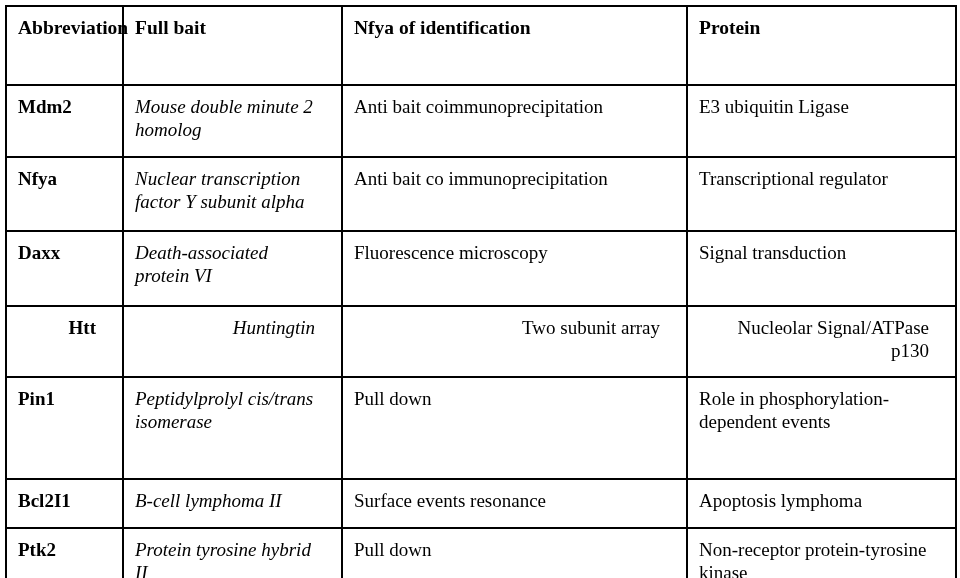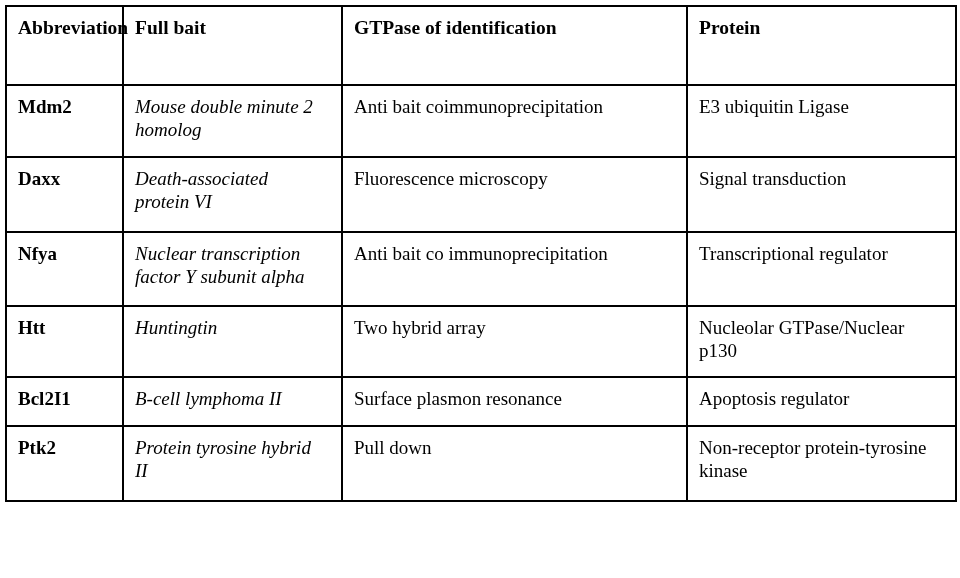--- a/index.html
+++ b/index.html
@@ -66,21 +66,21 @@
   table.protein-table td.basis,
   table.protein-table td.func {
     font-style: normal;
     font-weight: normal;
   }
 
   
   tr[data-row="0"] td { height: 52px; }
   tr[data-row="1"] td { height: 54px; }
   tr[data-row="2"] td { height: 55px; }
-  tr[data-row="3"] td { height: 51px; }
+  tr[data-row="3"] td { height: 51px; text-align: right; }
   tr[data-row="4"] td { height: 82px; }
   tr[data-row="5"] td { height: 29px; }
   tr[data-row="6"] td { height: 55px; }
 
   .cell-text {
     display: block;
     white-space: pre-line;
   }
 </style>
 </head>
@@ -96,21 +96,21 @@
     </colgroup>
     <thead>
       <tr>
         <th>
             <span class="cell-text">Abbreviation</span>
           </th>
         <th>
             <span class="cell-text">Full bait</span>
           </th>
         <th>
-            <span class="cell-text">GTPase of identification</span>
+            <span class="cell-text">Nfya of identification</span>
           </th>
         <th>
             <span class="cell-text">Protein</span>
           </th>
       </tr>
     </thead>
     <tbody>
       <tr data-row="0">
         <td class="abbr">
             <span class="cell-text">Mdm2</span>
@@ -118,74 +118,88 @@
         <td class="fullname">
             <span class="cell-text">Mouse double minute 2 homolog</span>
           </td>
         <td class="basis">
             <span class="cell-text">Anti bait coimmunoprecipitation</span>
           </td>
         <td class="func">
             <span class="cell-text">E3 ubiquitin Ligase</span>
           </td>
       </tr>
+      <tr data-row="1">
+        <td class="abbr">
+            <span class="cell-text">Nfya</span>
+          </td>
+        <td class="fullname">
+            <span class="cell-text">Nuclear transcription factor Y subunit alpha</span>
+          </td>
+        <td class="basis">
+            <span class="cell-text">Anti bait co immunoprecipitation</span>
+          </td>
+        <td class="func">
+            <span class="cell-text">Transcriptional regulator</span>
+          </td>
+      </tr>
       <tr data-row="2">
         <td class="abbr">
             <span class="cell-text">Daxx</span>
           </td>
         <td class="fullname">
             <span class="cell-text">Death-associated protein VI</span>
           </td>
         <td class="basis">
             <span class="cell-text">Fluorescence microscopy</span>
           </td>
         <td class="func">
             <span class="cell-text">Signal transduction</span>
           </td>
       </tr>
-      <tr data-row="1">
-        <td class="abbr">
-            <span class="cell-text">Nfya</span>
-          </td>
-        <td class="fullname">
-            <span class="cell-text">Nuclear transcription factor Y subunit alpha</span>
-          </td>
-        <td class="basis">
-            <span class="cell-text">Anti bait co immunoprecipitation</span>
-          </td>
-        <td class="func">
-            <span class="cell-text">Transcriptional regulator</span>
-          </td>
-      </tr>
       <tr data-row="3">
         <td class="abbr">
             <span class="cell-text">Htt</span>
           </td>
         <td class="fullname">
             <span class="cell-text">Huntingtin</span>
           </td>
         <td class="basis">
-            <span class="cell-text">Two hybrid array</span>
-          </td>
-        <td class="func">
-            <span class="cell-text">Nucleolar GTPase/Nuclear p130</span>
+            <span class="cell-text">Two subunit array</span>
+          </td>
+        <td class="func">
+            <span class="cell-text">Nucleolar Signal/ATPase p130</span>
+          </td>
+      </tr>
+      <tr data-row="4">
+        <td class="abbr">
+            <span class="cell-text">Pin1</span>
+          </td>
+        <td class="fullname">
+            <span class="cell-text">Peptidylprolyl cis/trans isomerase</span>
+          </td>
+        <td class="basis">
+            <span class="cell-text">Pull down</span>
+          </td>
+        <td class="func">
+            <span class="cell-text">Role in phosphorylation-dependent events</span>
           </td>
       </tr>
       <tr data-row="5">
         <td class="abbr">
             <span class="cell-text">Bcl2I1</span>
           </td>
         <td class="fullname">
             <span class="cell-text">B-cell lymphoma II</span>
           </td>
         <td class="basis">
-            <span class="cell-text">Surface plasmon resonance</span>
-          </td>
-        <td class="func">
-            <span class="cell-text">Apoptosis regulator</span>
+            <span class="cell-text">Surface events resonance</span>
+          </td>
+        <td class="func">
+            <span class="cell-text">Apoptosis lymphoma</span>
           </td>
       </tr>
       <tr data-row="6">
         <td class="abbr">
             <span class="cell-text">Ptk2</span>
           </td>
         <td class="fullname">
             <span class="cell-text">Protein tyrosine hybrid II</span>
           </td>
         <td class="basis">

